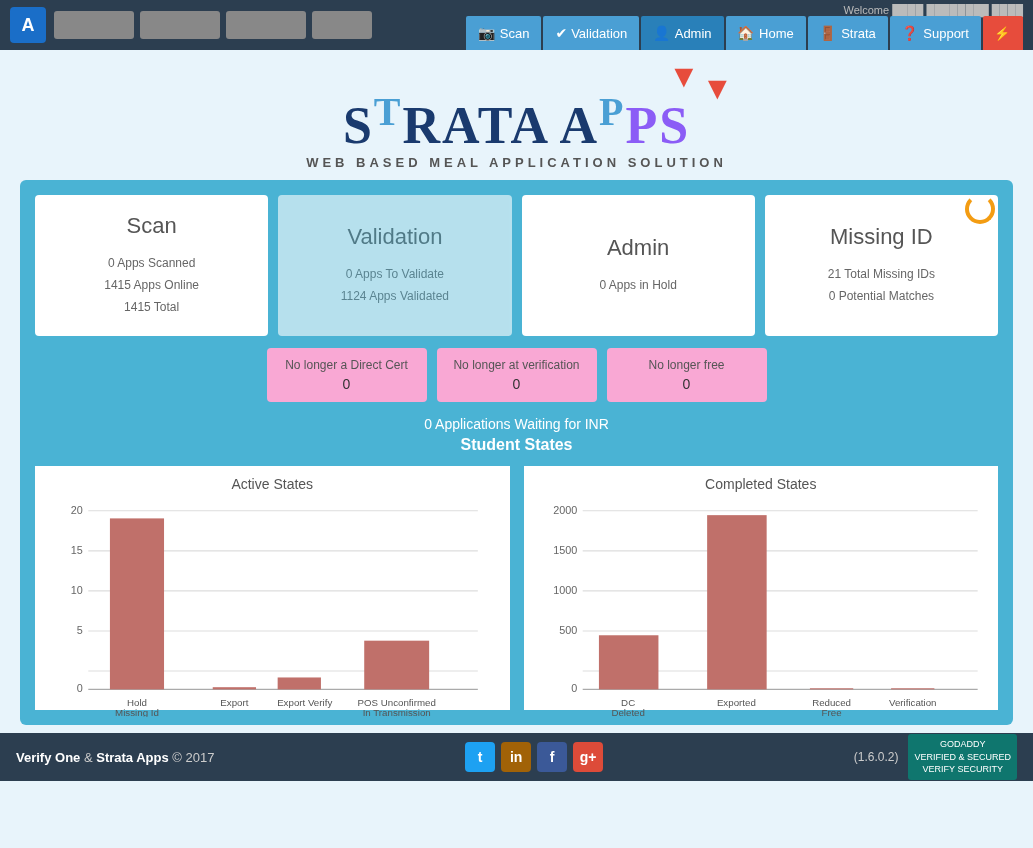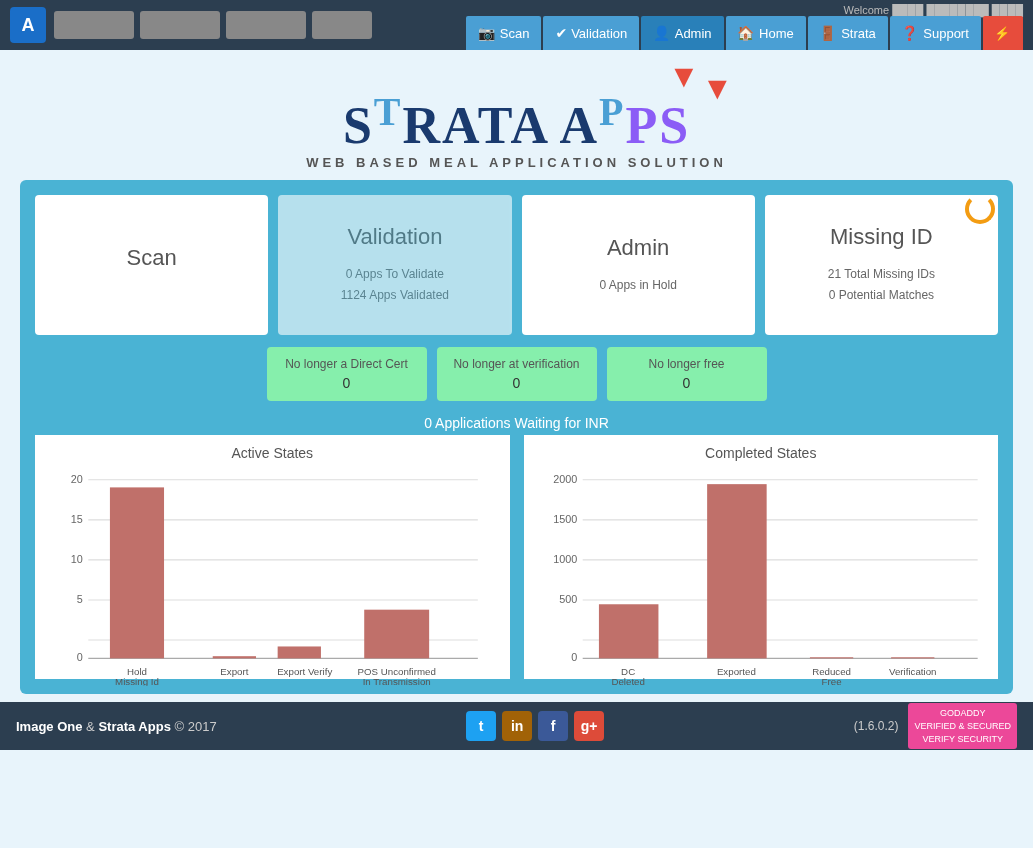--- a/index.html
+++ b/index.html
@@ -124,21 +124,21 @@
     }
 
     
     .notif-cards {
       display: flex;
       gap: 10px;
       margin-bottom: 14px;
       justify-content: center;
     }
     .notif-card {
-      background: #86efac;
+      background: #f9a8d4;
       border-radius: 4px;
       padding: 10px 16px;
       text-align: center;
       min-width: 160px;
       font-size: 12px;
       color: #666;
     }
     .notif-card-title {
       color: #555;
       margin-bottom: 4px;
@@ -216,21 +216,21 @@
     .social-facebook { background: #3b5998; }
     .social-google { background: #dd4b39; }
     .footer-right {
       display: flex;
       align-items: center;
       gap: 10px;
       color: #ccc;
       font-size: 12px;
     }
     .godaddy-badge {
-      background: #ec4899;
+      background: #0f766e;
       color: white;
       font-size: 9px;
       padding: 4px 6px;
       border-radius: 3px;
       text-align: center;
       line-height: 1.4;
     }
 
     .relative { position: relative; }
   </style>
@@ -299,20 +299,23 @@
 
   <div class="main-content" style="position:relative;">
 
     <div style="position:absolute; right:18px; top:14px;">
       <div class="refresh-circle"></div>
     </div>
 
     <div class="stat-cards">
       <div class="stat-card">
         <div class="stat-card-title">Scan</div>
+        <div class="stat-card-value">
+          0 Apps Scanned<br>1415 Apps Online<br>1415 Total
+        </div>
       </div>
       <div class="stat-card dimmed">
         <div class="stat-card-title">Validation</div>
         <div class="stat-card-value">
           0 Apps To Validate<br>1124 Apps Validated
         </div>
       </div>
       <div class="stat-card">
         <div class="stat-card-title">Admin</div>
         <div class="stat-card-value">
@@ -336,20 +339,21 @@
         <div class="notif-card-title">No longer at verification</div>
         <div class="notif-card-value">0</div>
       </div>
       <div class="notif-card">
         <div class="notif-card-title">No longer free</div>
         <div class="notif-card-value">0</div>
       </div>
     </div>
 
     <div class="inr-text">0 Applications Waiting for INR</div>
+    <div class="student-states-title">Student States</div>
 
     <div class="charts-row">
 
       <div class="chart-container">
         <div class="chart-title">Active States</div>
         <div class="chart-area">
           <svg viewBox="0 0 420 200">
 
             <line x1="40" y1="10" x2="400" y2="10" stroke="#ddd" stroke-width="1"></line>
             <line x1="40" y1="47" x2="400" y2="47" stroke="#ddd" stroke-width="1"></line>
@@ -415,21 +419,21 @@
             <text x="275" y="200" text-anchor="middle" font-size="9" fill="#555">Free</text>
             <text x="350" y="190" text-anchor="middle" font-size="9" fill="#555">Verification</text>
           </svg>
         </div>
       </div>
     </div>
   </div>
 
   <div class="footer">
     <div class="footer-left">
-      <strong>Image One</strong>
+      <strong>Verify One</strong>
       <span> &amp; </span>
       <strong>Strata Apps</strong>
       <span> © 2017</span>
     </div>
     <div class="footer-social">
       <div class="social-icon social-twitter">t</div>
       <div class="social-icon social-linkedin">in</div>
       <div class="social-icon social-facebook">f</div>
       <div class="social-icon social-google">g+</div>
     </div>

